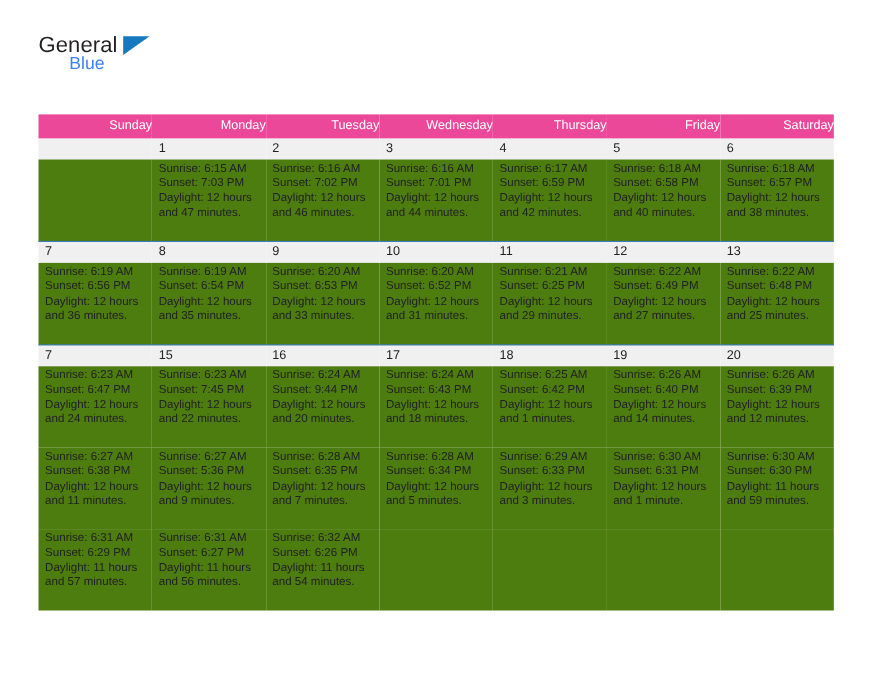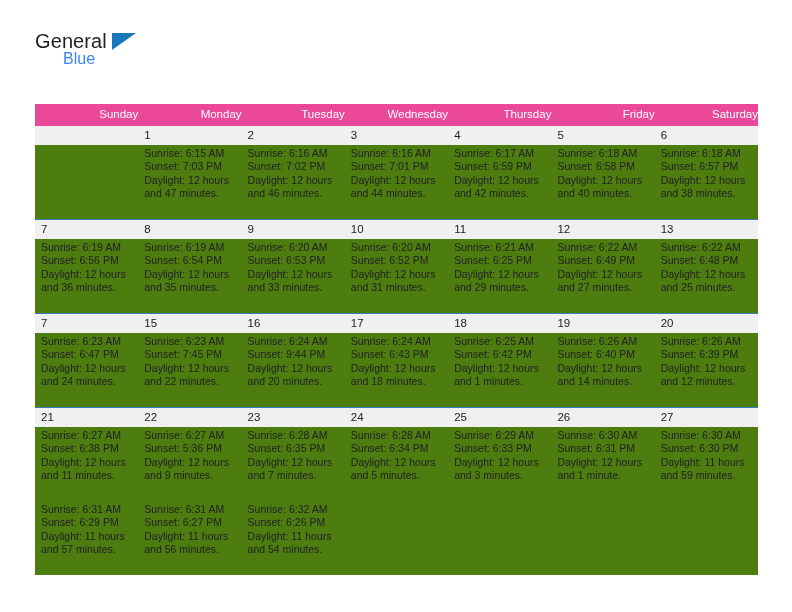--- a/index.html
+++ b/index.html
@@ -326,29 +326,20 @@
             <div class="line">and 14 minutes.</div>
           </td>
           <td class="info-cell">
             <div class="line">Sunrise: 6:26 AM</div>
             <div class="line">Sunset: 6:39 PM</div>
             <div class="line">Daylight: 12 hours</div>
             <div class="line">and 12 minutes.</div>
           </td>
         </tr>
         <tr class="wk-row">
-          <td class="daynum-cell">21</td>
-          <td class="daynum-cell">22</td>
-          <td class="daynum-cell">23</td>
-          <td class="daynum-cell">24</td>
-          <td class="daynum-cell">25</td>
-          <td class="daynum-cell">26</td>
-          <td class="daynum-cell">27</td>
-        </tr>
-        <tr class="wk-row">
           <td class="info-cell">
             <div class="line">Sunrise: 6:27 AM</div>
             <div class="line">Sunset: 6:38 PM</div>
             <div class="line">Daylight: 12 hours</div>
             <div class="line">and 11 minutes.</div>
           </td>
           <td class="info-cell">
             <div class="line">Sunrise: 6:27 AM</div>
             <div class="line">Sunset: 5:36 PM</div>
             <div class="line">Daylight: 12 hours</div>

